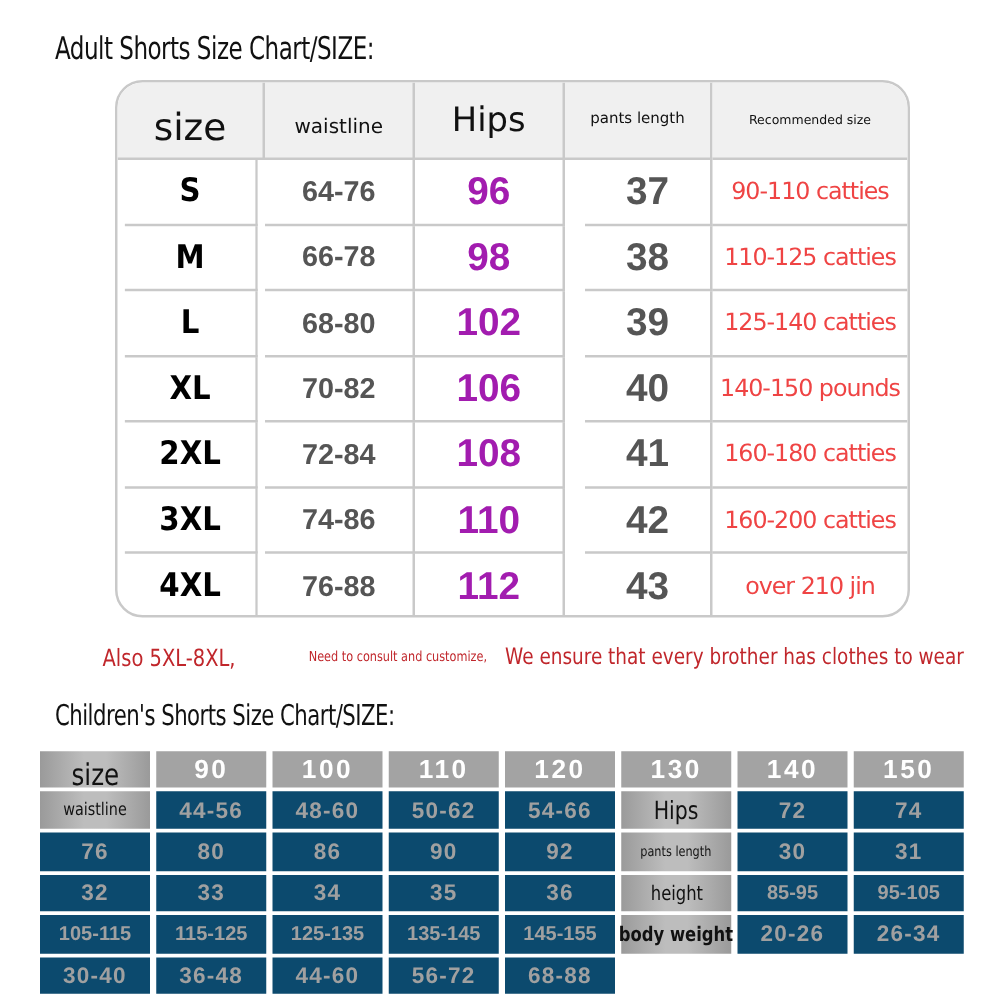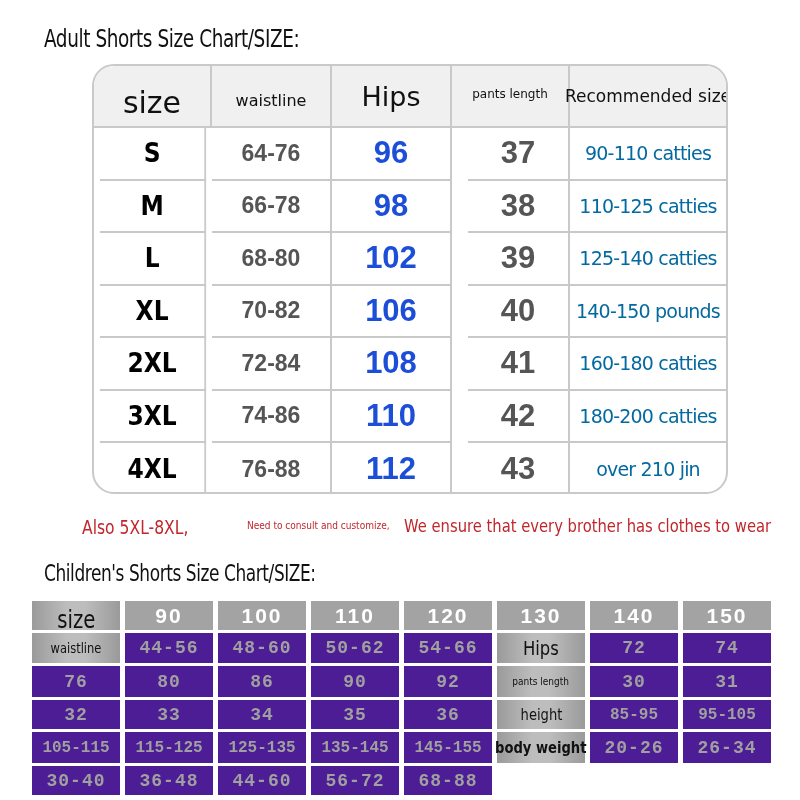--- a/index.html
+++ b/index.html
@@ -33,26 +33,26 @@
     border-right: 2px solid #c9c9c9; border-bottom: 2px solid #c9c9c9;
     text-align: center; white-space: nowrap;
   }
   .a-cell.last-col { border-right: none; }
   .a-cell.last-row { border-bottom: none; }
   .a-head { background: #f0f0f0; color: #111; font-family: "DejaVu Sans", sans-serif; }
   .h-size { font-size: 30px; padding-top: 12px; }
   .h-waist { font-size: 16px; padding-top: 8px; }
   .h-hips { font-size: 27px; }
   .h-pants { font-size: 12px; padding-bottom: 4px; }
-  .h-rec { font-size: 17px; padding-top: 0; }
+  .h-rec { font-size: 10px; padding-top: 0; }
   .a-size { font-family: "DejaVu Sans", sans-serif; font-weight: bold; font-size: 26px; color: #000; transform: scaleX(0.9); }
   .a-waist { font-family: "Liberation Sans", sans-serif; font-weight: bold; font-size: 23px; color: #555; }
-  .a-hips { font-family: "Liberation Sans", sans-serif; font-weight: bold; font-size: 31px; color: #1d4ed8; }
+  .a-hips { font-family: "Liberation Sans", sans-serif; font-weight: bold; font-size: 31px; color: #a21caf; }
   .a-pants { font-family: "Liberation Sans", sans-serif; font-weight: bold; font-size: 31px; color: #555; margin-left: 16px; }
-  .a-rec { font-family: "DejaVu Sans", sans-serif; font-size: 19px; color: #0369a1; letter-spacing: -0.8px; }
+  .a-rec { font-family: "DejaVu Sans", sans-serif; font-size: 19px; color: #ef4444; letter-spacing: -0.8px; }
 
   
   .note { position: absolute; top: 514px; left: 82px; width: 700px; height: 28px; color: #c0262b; font-family: "DejaVu Sans", sans-serif; }
   .note span { position: absolute; white-space: nowrap; transform-origin: left bottom; }
   #note-also { left: 0; top: 2px; font-size: 19px; transform: scaleX(0.82); }
   #note-consult { left: 165px; top: 5px; font-size: 11px; transform: scaleX(0.82); }
   #note-ensure { left: 322px; top: 1px; font-size: 18px; transform: scaleX(0.82); }
 
   
   .child-grid {
@@ -73,23 +73,23 @@
   .cl-hips { font-size: 20px; }
   .cl-pants { font-size: 11px; }
   .cl-height { font-size: 16px; }
   .cl-weight { font-size: 16px; font-weight: bold; }
   .c-head {
     background: #a3a3a3; color: #fff;
     display: flex; align-items: center; justify-content: center;
     font-family: "Liberation Sans", sans-serif; font-weight: bold; font-size: 21px; letter-spacing: 2px;
   }
   .c-cell {
-    background: #4c1d95; color: #a0a0a0;
-    display: flex; align-items: center; justify-content: center;
-    font-family: Liberation Mono, monospace; font-weight: bold; font-size: 18px; letter-spacing: 1px;
+    background: #0c4a6e; color: #a0a0a0;
+    display: flex; align-items: center; justify-content: center;
+    font-family: Liberation Sans, sans-serif; font-weight: bold; font-size: 18px; letter-spacing: 1px;
     white-space: nowrap;
   }
   .c-cell.small { font-size: 16px; letter-spacing: 0; }
 </style>
 </head>
 <body>
 
 <div id="adult-title" class="title">Adult Shorts Size Chart/SIZE:</div>
 
 <div class="adult-wrap">
@@ -127,21 +127,21 @@
     <div class="a-cell a-size">2XL</div>
     <div class="a-cell a-waist">72-84</div>
     <div class="a-cell a-hips">108</div>
     <div class="a-cell a-pants">41</div>
     <div class="a-cell a-rec last-col">160-180 catties</div>
 
     <div class="a-cell a-size">3XL</div>
     <div class="a-cell a-waist">74-86</div>
     <div class="a-cell a-hips">110</div>
     <div class="a-cell a-pants">42</div>
-    <div class="a-cell a-rec last-col">180-200 catties</div>
+    <div class="a-cell a-rec last-col">160-200 catties</div>
 
     <div class="a-cell a-size last-row">4XL</div>
     <div class="a-cell a-waist last-row">76-88</div>
     <div class="a-cell a-hips last-row">112</div>
     <div class="a-cell a-pants last-row">43</div>
     <div class="a-cell a-rec last-col last-row">over 210 jin</div>
   </div>
 </div>
 
 <div class="note">

